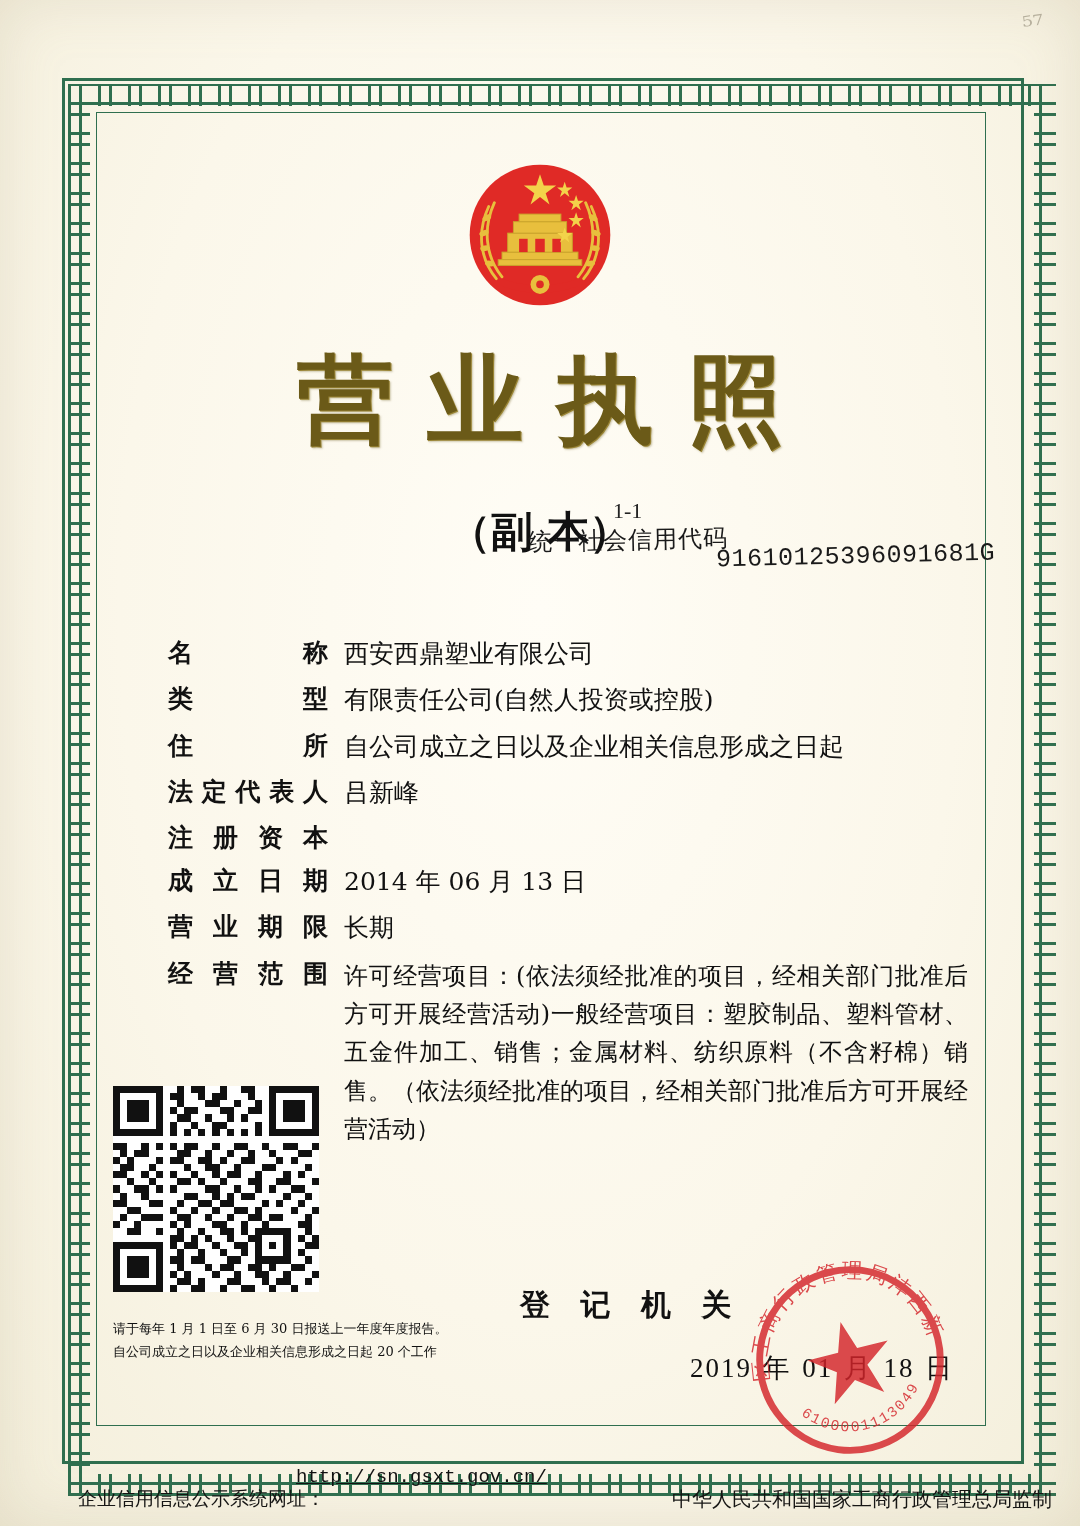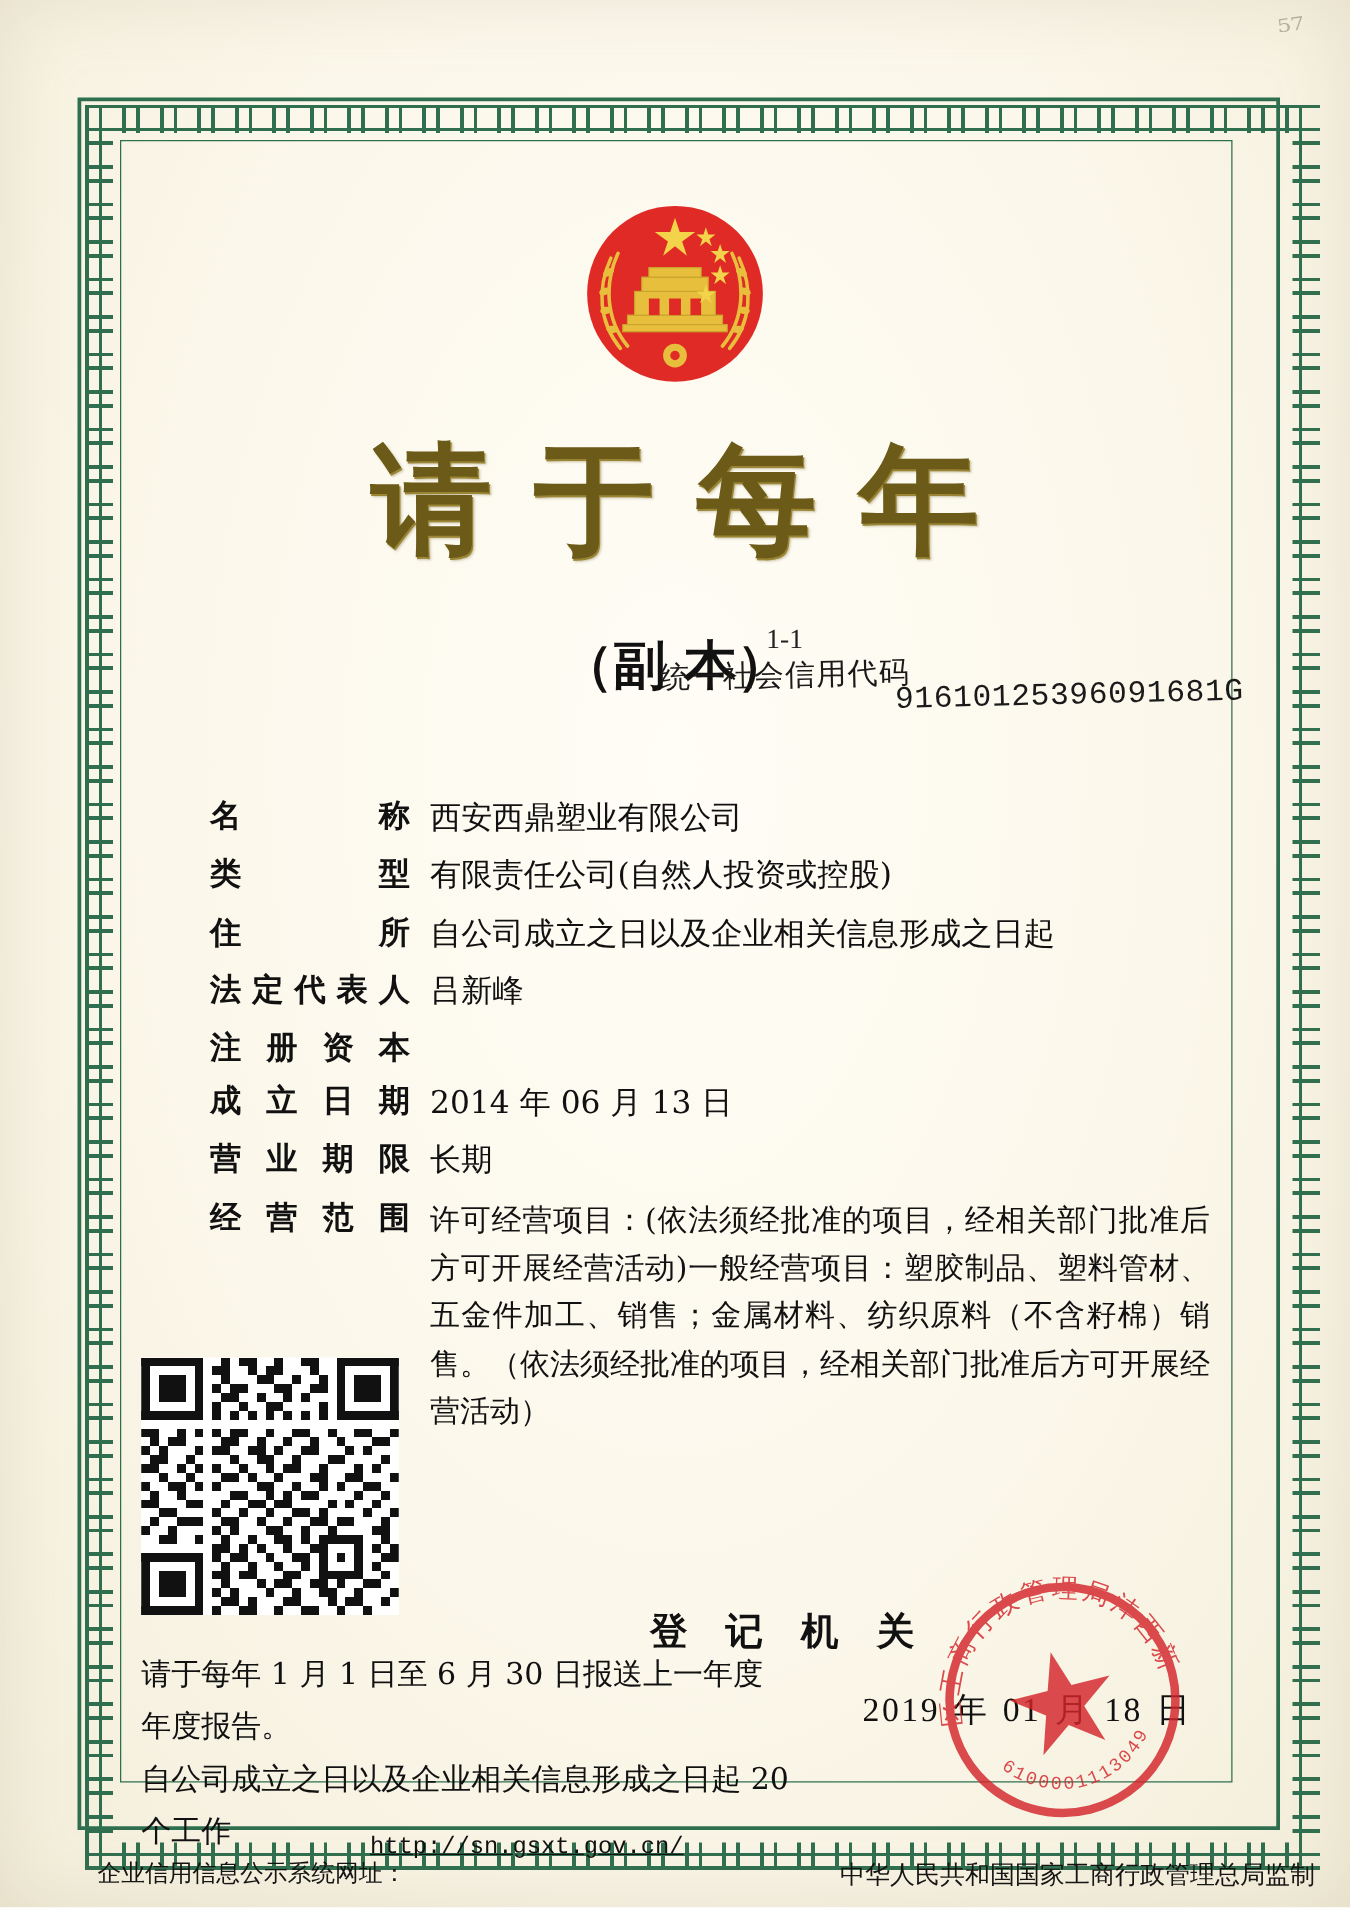--- a/index.html
+++ b/index.html
@@ -228,21 +228,21 @@
     transform: rotate(-14deg);
     opacity: 0.82;
   }
 
   
   #notes {
     position: absolute;
     left: 113px;
     top: 1318px;
     width: 520px;
-    font-size: 24px;
+    font-size: 13px;
     line-height: 1.75;
     color: #111;
     font-family: "DejaVu Serif", serif;
   }
 
   
   #footer-left {
     position: absolute;
     left: 78px;
     top: 1486px;
@@ -336,21 +336,21 @@
       </g>
 
       <g fill="#e02a26">
         <path d="M60,146 Q100,160 140,146 L140,154 Q100,168 60,154 Z"></path>
       </g>
       <circle cx="100" cy="152" r="10" fill="#e8bf3d"></circle>
       <circle cx="100" cy="152" r="4" fill="#e02a26"></circle>
     </svg>
   </div>
 
-  <div id="title">请于每年</div>
+  <div id="title">营业执照</div>
   <div id="subtitle">（副 本）</div>
   <div id="copy-index">1-1</div>
 
   <div id="credit-code-label">统一社会信用代码</div>
   <div id="credit-code-value">91610125396091681G</div>
 
   <div id="fields">
 
     <div class="field-row">
       <div class="field-label">

